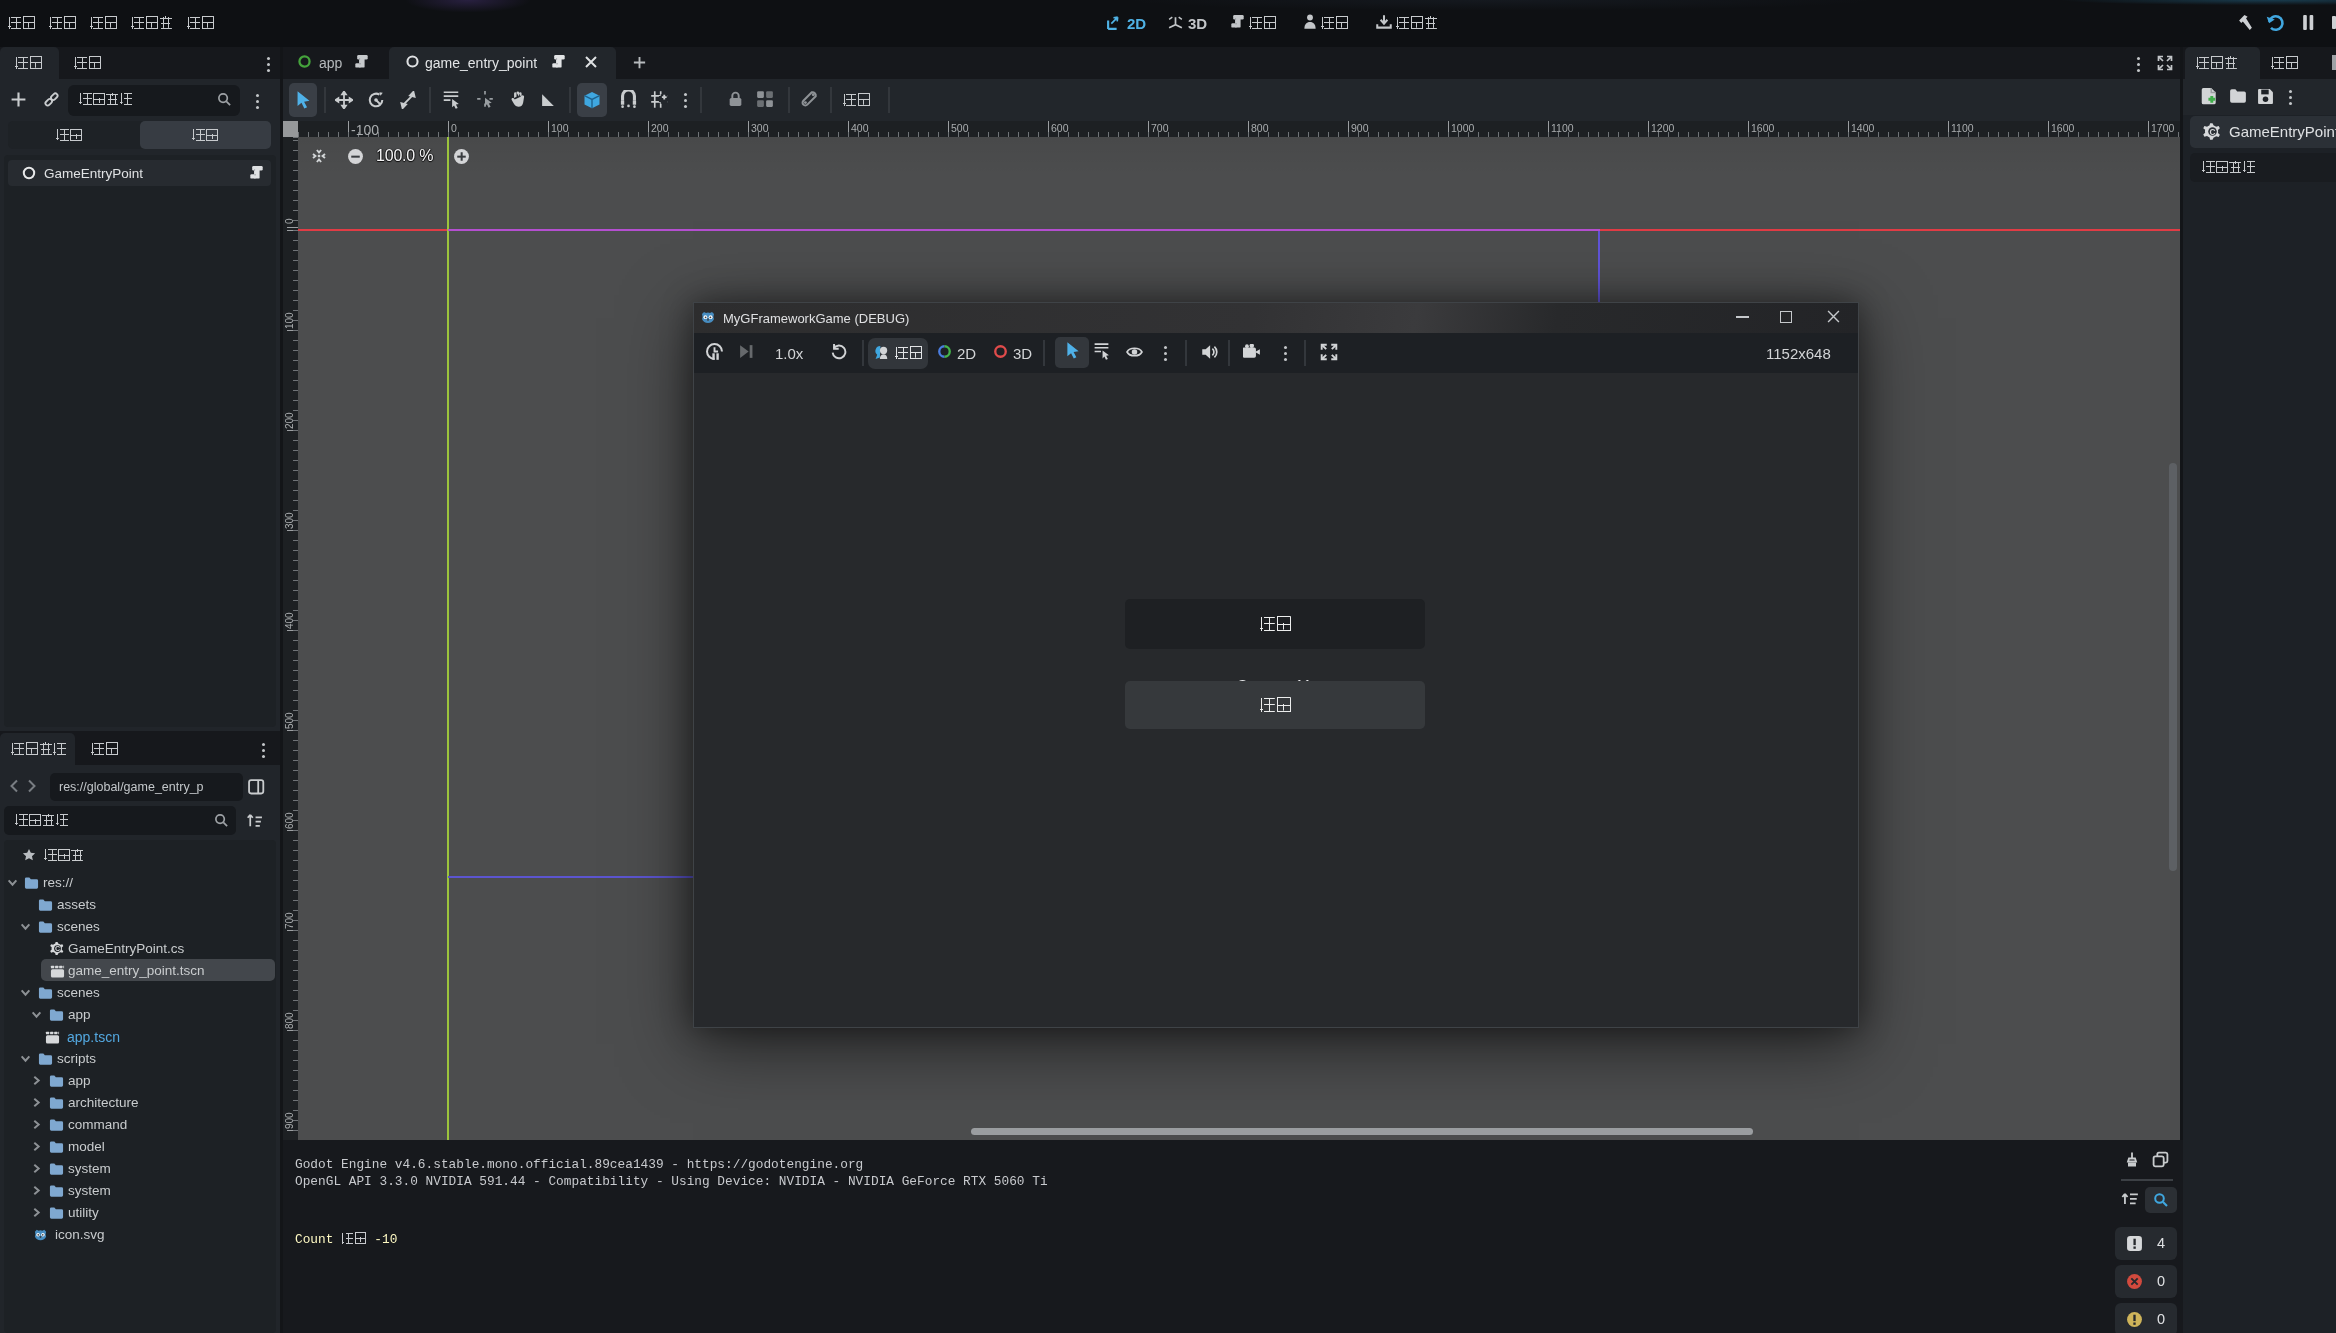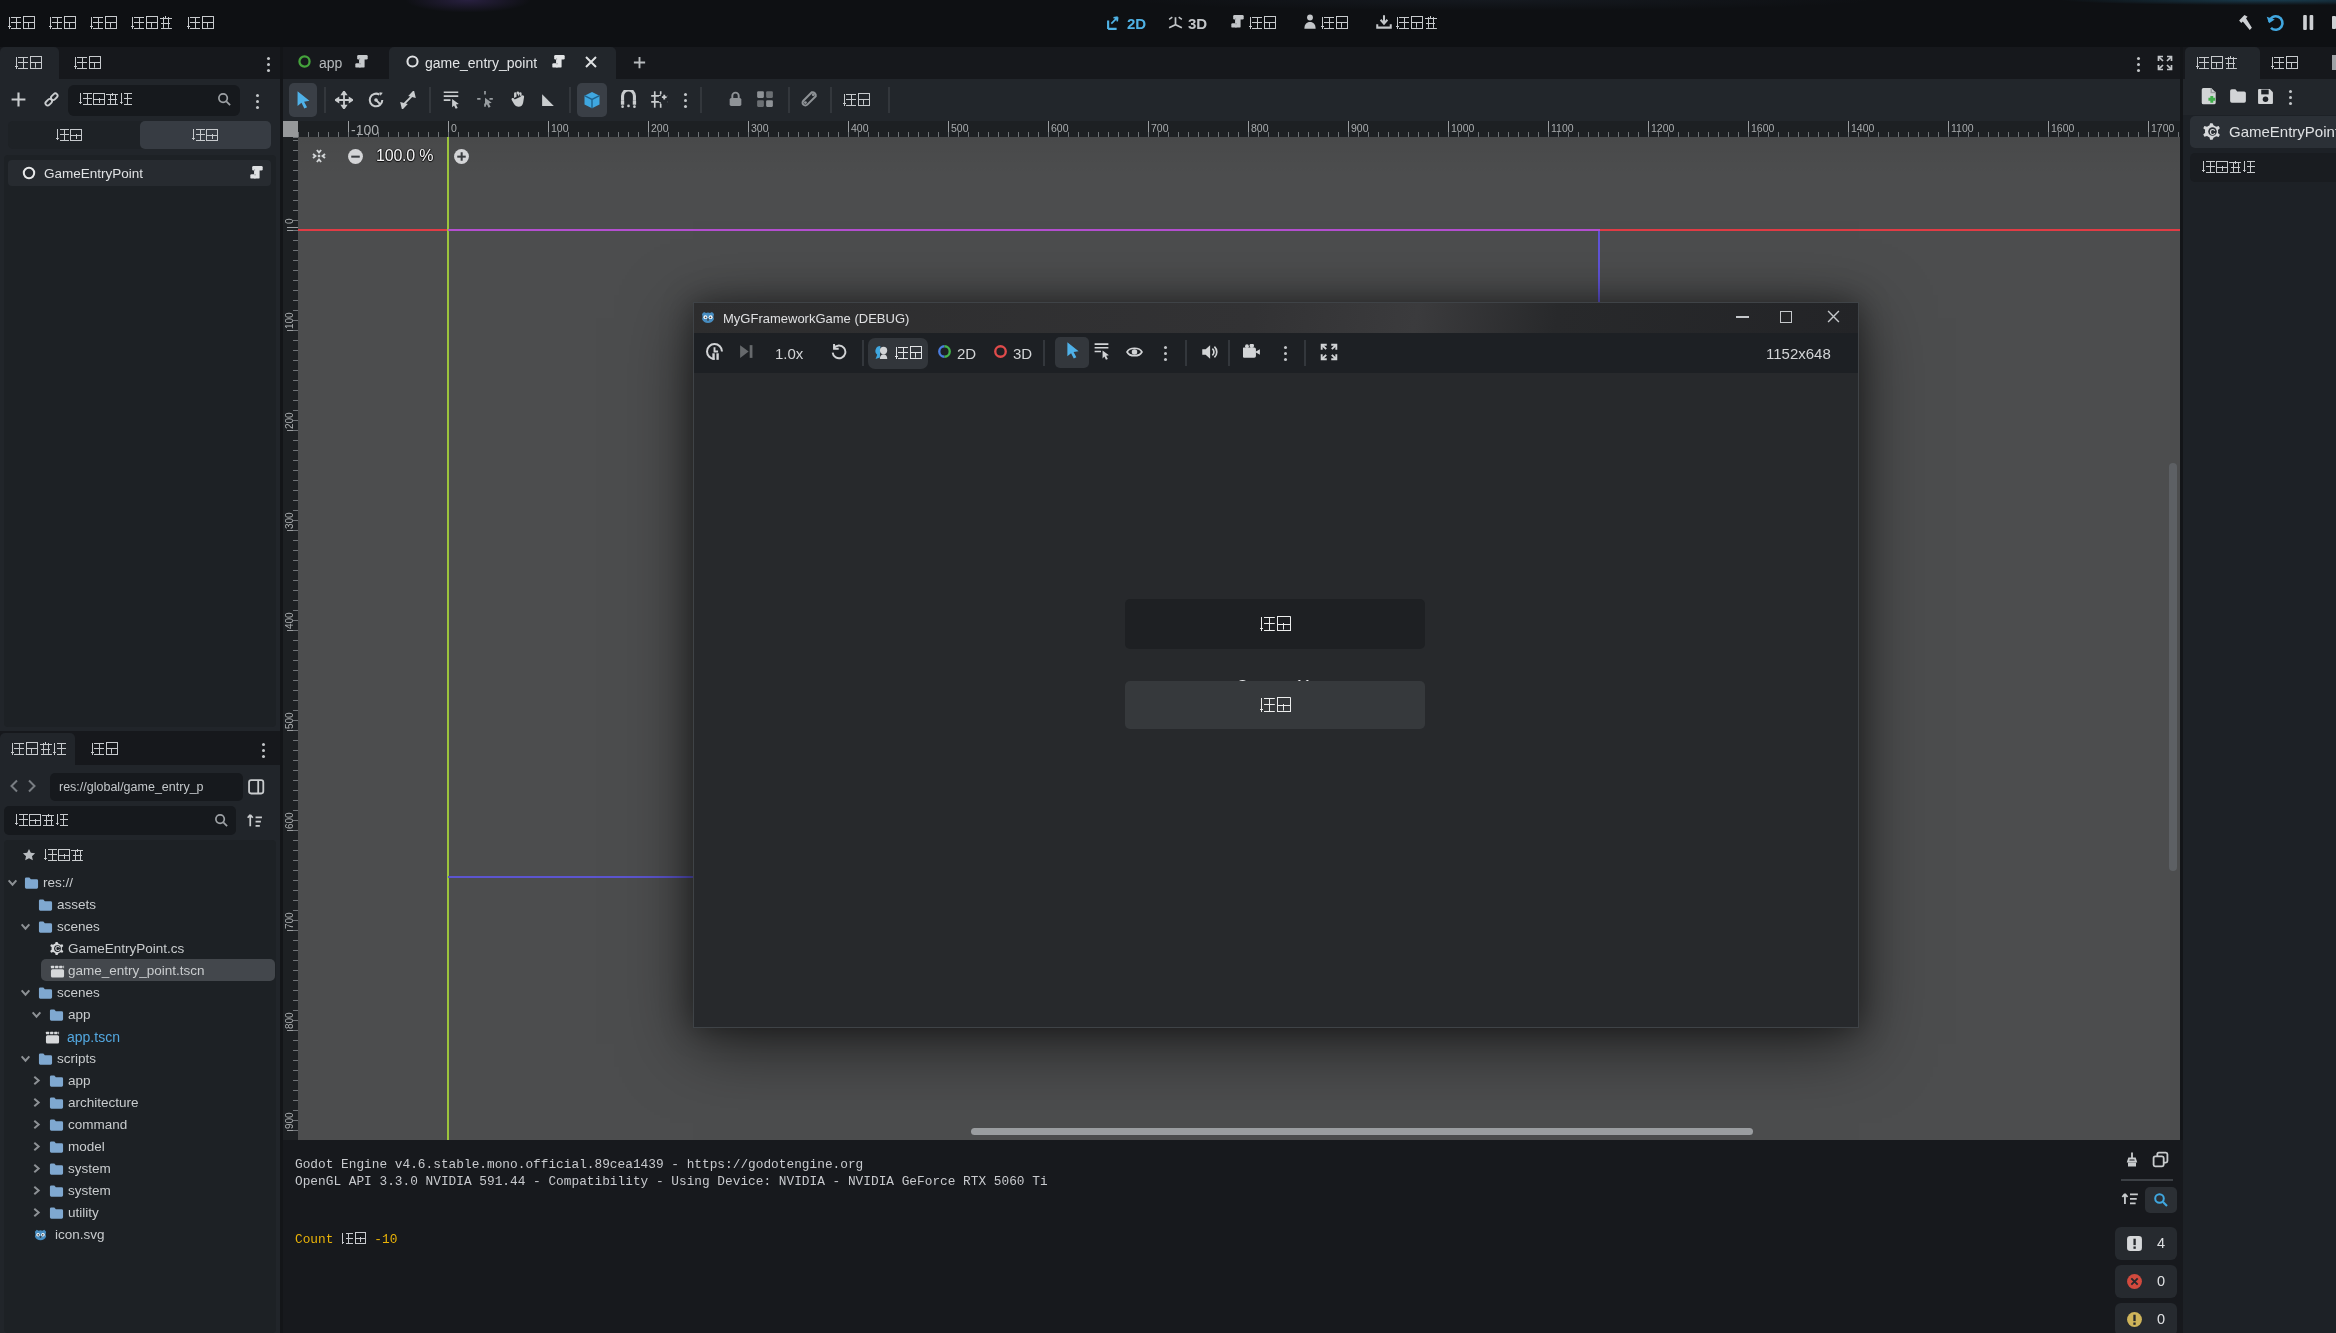--- a/index.html
+++ b/index.html
@@ -719,21 +719,21 @@
   </div>
 <div class="abs " style="left:1766px;top:345px;font-size:15px;color:#d2d4d6;white-space:nowrap;">1152x648</div>
 <div class="abs " style="left:1125px;top:599px;width:300px;height:50px;background:#1e2023;border-radius:5px;"></div>
 <div class="abs " style="left:1259px;top:615px;font-size:16.5px;color:#c7cacd;white-space:nowrap;"><span class="ks" style="--c:#eceded;"><i class="k k1 "></i><i class="k k2 "></i></span></div>
 <div class="abs " style="left:1236px;top:677px;font-size:16.5px;color:#e8e9eb;white-space:nowrap;">Count: -11</div>
 <div class="abs " style="left:1125px;top:681px;width:300px;height:48px;background:#36393c;border-radius:5px;"></div>
 <div class="abs " style="left:1259px;top:696px;font-size:16.5px;color:#c7cacd;white-space:nowrap;"><span class="ks" style="--c:#eceded;"><i class="k k1 "></i><i class="k k2 "></i></span></div>
 <div class="abs " style="left:283px;top:1140px;width:1900px;height:193px;background:#17191d;"></div>
 <div class="abs " style="left:295px;top:1157px;font-size:12.8px;color:#c8cace;white-space:nowrap;font-family:'Liberation Mono',monospace;">Godot Engine v4.6.stable.mono.official.89cea1439 - https://godotengine.org</div>
 <div class="abs " style="left:295px;top:1174px;font-size:12.8px;color:#c8cace;white-space:nowrap;font-family:'Liberation Mono',monospace;">OpenGL API 3.3.0 NVIDIA 591.44 - Compatibility - Using Device: NVIDIA - NVIDIA GeForce RTX 5060 Ti</div>
-<div class="abs " style="left:295px;top:1231px;font-size:12.8px;color:#eab308;white-space:nowrap;font-family:'Liberation Mono',monospace;">Count <span style="font-family:'Liberation Sans'"><span class="ks" style="--c:#c8cace;"><i class="k k1 "></i><i class="k k2 "></i></span></span> -10</div>
+<div class="abs " style="left:295px;top:1231px;font-size:12.8px;color:#fef9c3;white-space:nowrap;font-family:'Liberation Mono',monospace;">Count <span style="font-family:'Liberation Sans'"><span class="ks" style="--c:#c8cace;"><i class="k k1 "></i><i class="k k2 "></i></span></span> -10</div>
 <div class="abs " style="left:2124px;top:1151px;font-size:13px;color:#c7cacd;white-space:nowrap;">
     <svg width="16" height="17" viewBox="0 0 16 16">
       <path d="M8 1 v6 M5 7 h6 l1 3 H4z" stroke="#c9ccce" stroke-width="1.8" fill="none"></path>
       <path d="M4 11 h8 v4 H4z" fill="#c9ccce"></path>
     </svg>
   </div>
 <div class="abs " style="left:2152px;top:1151px;font-size:13px;color:#c7cacd;white-space:nowrap;">
     <svg width="17" height="17" viewBox="0 0 16 16">
       <rect x="5" y="1.5" width="9.5" height="9.5" rx="1.5" stroke="#c9ccce" stroke-width="1.7" fill="none"></rect>
       <rect x="1.5" y="5" width="9.5" height="9.5" rx="1.5" fill="#17191d" stroke="#c9ccce" stroke-width="1.7"></rect>

